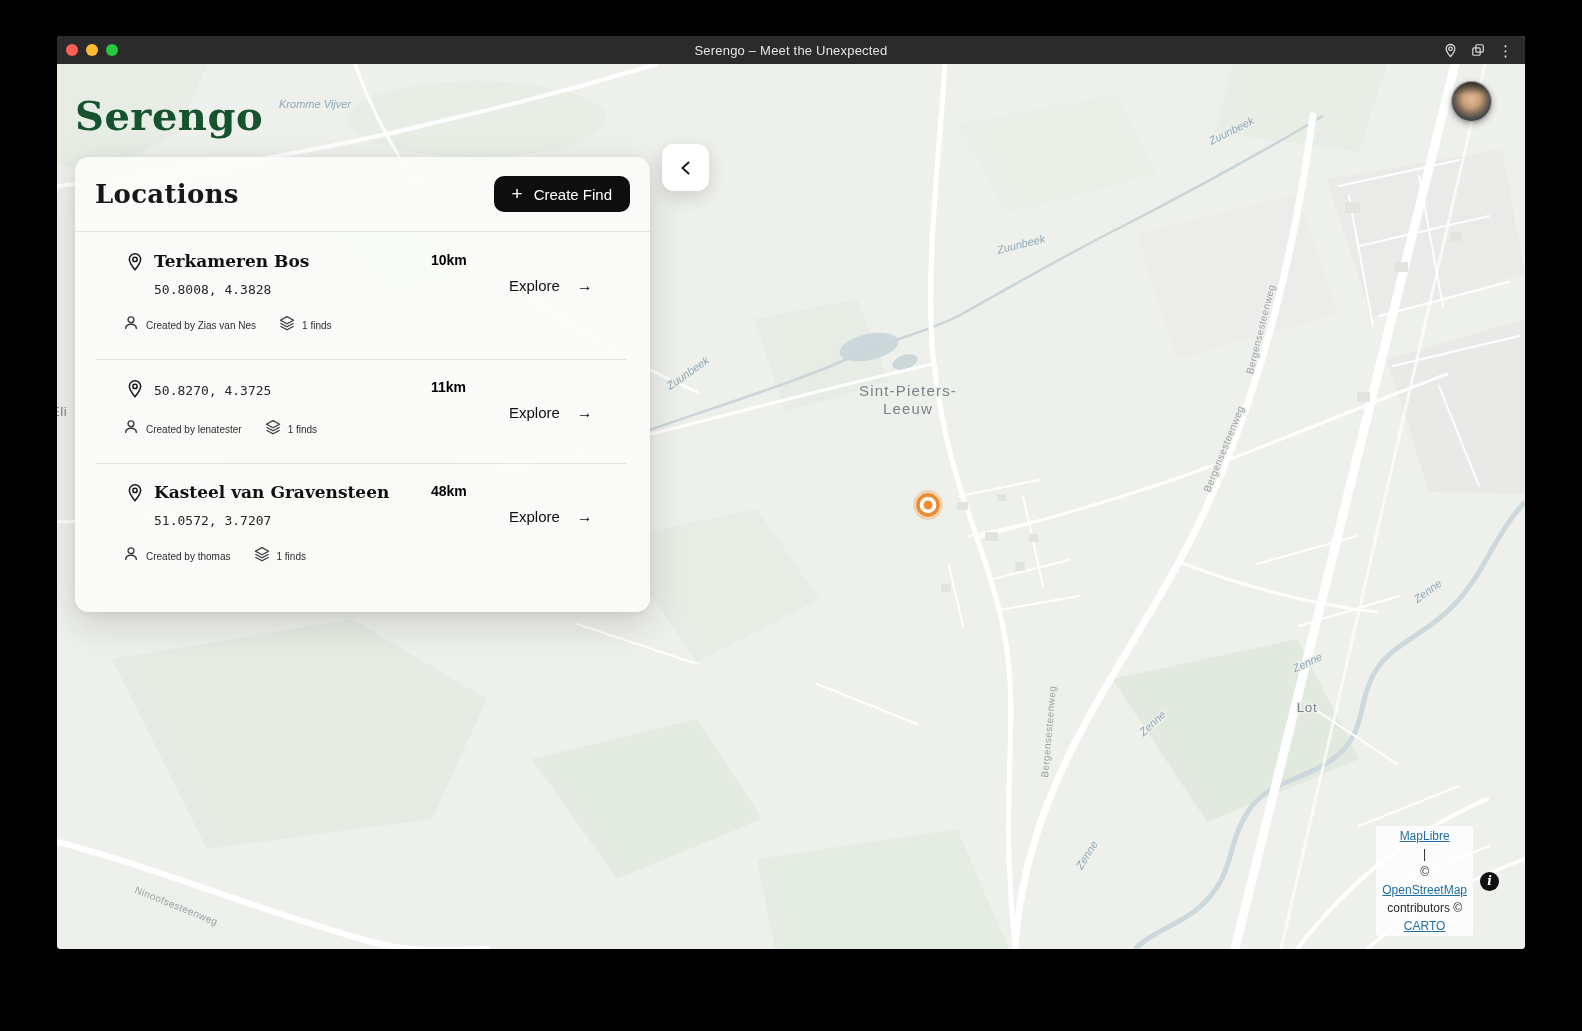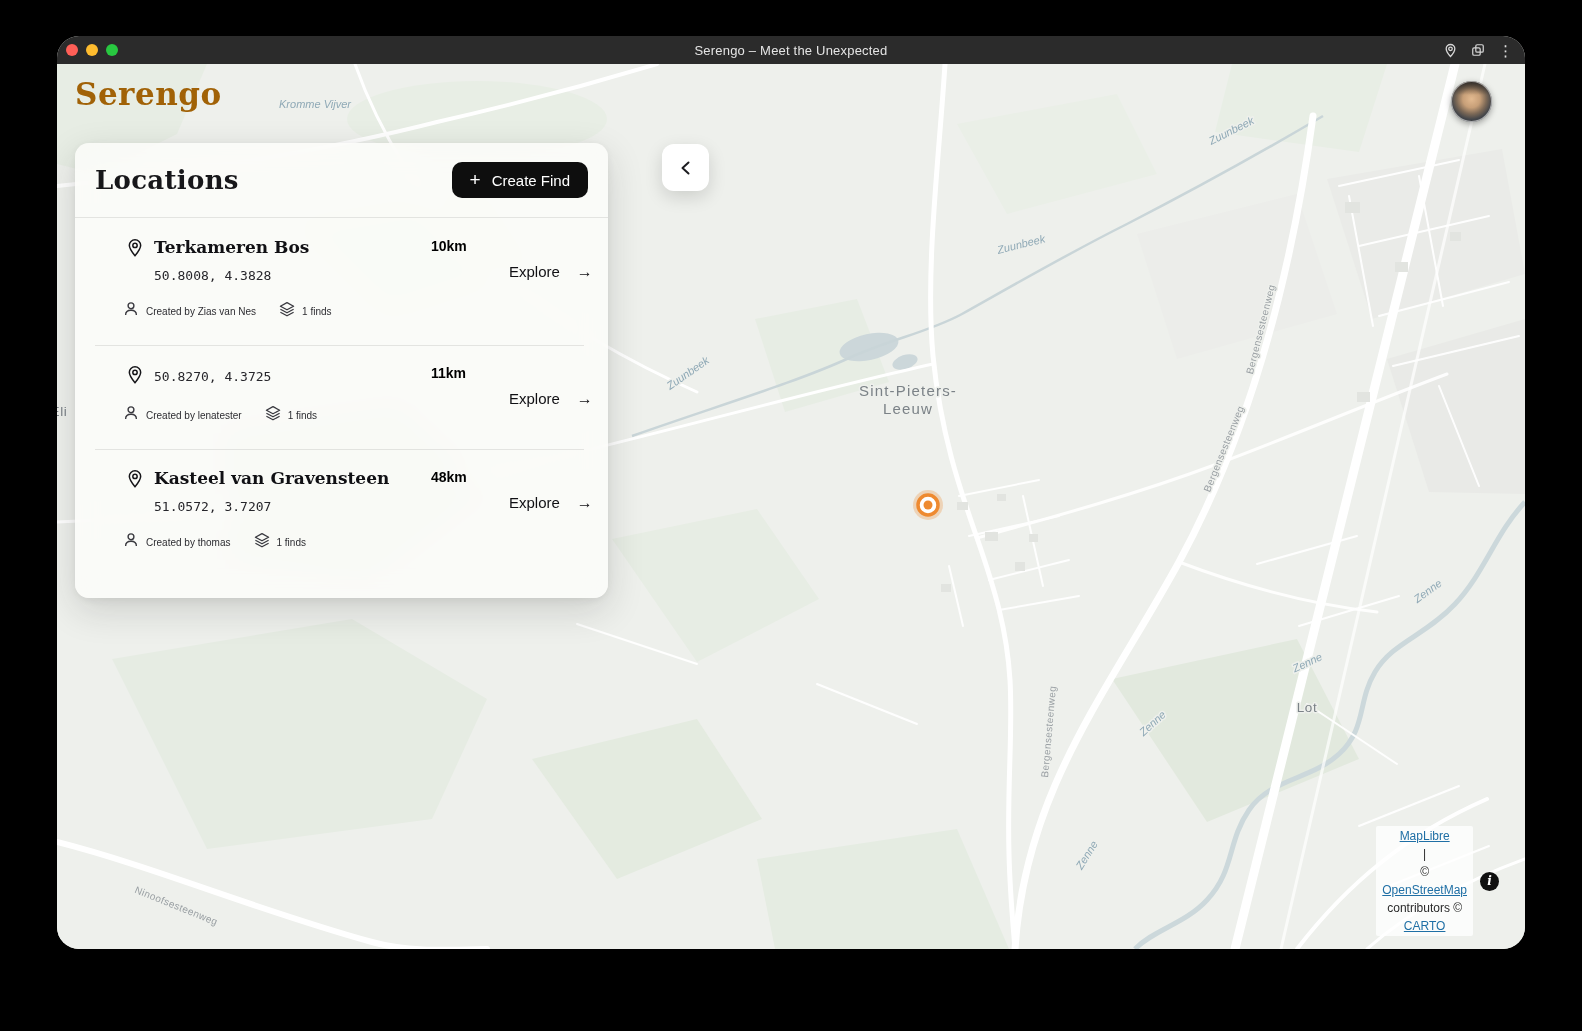--- a/index.html
+++ b/index.html
@@ -1,21 +1,21 @@
 <!DOCTYPE html>
 <html><head>
 <meta charset="utf-8">
 <style>
   * { margin:0; padding:0; box-sizing:border-box; }
   html,body { width:1582px; height:1031px; background:#000; overflow:hidden;
               font-family:"Liberation Sans",sans-serif; }
 
   
   .window { position:absolute; left:57px; top:36px; width:1468px; height:913px;
-            border-radius:22px; overflow:hidden; background:#eef0ec;
+            border-radius:4px; overflow:hidden; background:#eef0ec;
             box-shadow:0 30px 80px rgba(0,0,0,.6); }
   .titlebar { position:relative; height:28px; background:#2b2b2b;
               display:flex; align-items:center; }
   .traffic { position:absolute; left:9px; top:8px; display:flex; gap:8px; }
   .tl { width:12px; height:12px; border-radius:50%; display:inline-block; cursor:pointer; }
   .tl-close { background:#ff5f57; }
   .tl-min   { background:#febc2e; }
   .tl-zoom  { background:#28c840; }
   .tb-title { flex:1; text-align:center; font-size:13px; color:#e4e4e4; letter-spacing:.2px; }
   .tb-right { position:absolute; right:12px; top:0; height:28px; display:flex;
@@ -29,36 +29,36 @@
   .map { position:absolute; inset:0; width:100%; height:100%; display:block; cursor:grab; }
   .map text { font-family:"Liberation Sans",sans-serif; paint-order:stroke;
               stroke:#eef0ec; stroke-width:3px; stroke-linejoin:round; text-anchor:middle; }
   .lbl-town    { font-size:15px; letter-spacing:1.2px; fill:#7b8287; }
   .lbl-town-sm { font-size:13.5px; letter-spacing:.6px; fill:#7b8287; }
   .lbl-water   { font-size:11px; font-style:italic; fill:#8fa9b6; }
   .lbl-road    { font-size:10px; fill:#999fa3; letter-spacing:.4px; }
   .lbl-start   { text-anchor:start; }
 
   
-  .logo { position:absolute; left:18px; top:12px; font-family:"DejaVu Serif",serif;
-          font-weight:700; font-size:31px; color:#a16207; letter-spacing:.5px; }
+  .logo { position:absolute; left:18px; top:28px; font-family:"DejaVu Serif",serif;
+          font-weight:700; font-size:40px; color:#14532d; letter-spacing:.5px; }
   .avatar { position:absolute; left:1394px; top:17px; width:41px; height:41px;
             border-radius:50%; cursor:pointer;
             background:
               linear-gradient(180deg, rgba(40,36,32,.85) 0%, rgba(40,36,32,0) 34%),
               radial-gradient(circle at 50% 44%, #e3ba90 0%, #c79f78 28%, #7e6a57 48%, #44464a 66%, #232830 100%);
             box-shadow:0 2px 6px rgba(0,0,0,.35), inset 0 0 0 1px rgba(255,255,255,.55); }
 
   .collapse-btn { position:absolute; left:605px; top:80px; width:47px; height:47px;
                   border:none; border-radius:12px; background:#fff; cursor:pointer;
                   box-shadow:0 6px 18px rgba(0,0,0,.14);
                   display:flex; align-items:center; justify-content:center; }
 
   
-  .panel { position:absolute; left:18px; top:79px; width:533px; border-radius:14px;
+  .panel { position:absolute; left:18px; top:93px; width:575px; border-radius:14px;
            background:rgba(252,252,250,.82); backdrop-filter:blur(12px) saturate(1.05);
            box-shadow:0 12px 36px rgba(30,30,30,.16), 0 2px 10px rgba(0,0,0,.07);
            overflow:hidden; }
   .panel-header { display:flex; align-items:center; justify-content:space-between;
                   padding:19px 20px; border-bottom:1px solid rgba(0,0,0,.09); }
   .panel-title { font-family:"DejaVu Serif",serif; font-weight:700; font-size:26px;
                  color:#17171a; letter-spacing:.3px; }
   .create-btn { display:flex; align-items:center; gap:11px; background:#0e0e0e; color:#fff;
                 border:none; border-radius:10px; height:36px; padding:0 18px;
                 font-family:"Liberation Sans",sans-serif; font-size:15px; cursor:pointer; }

